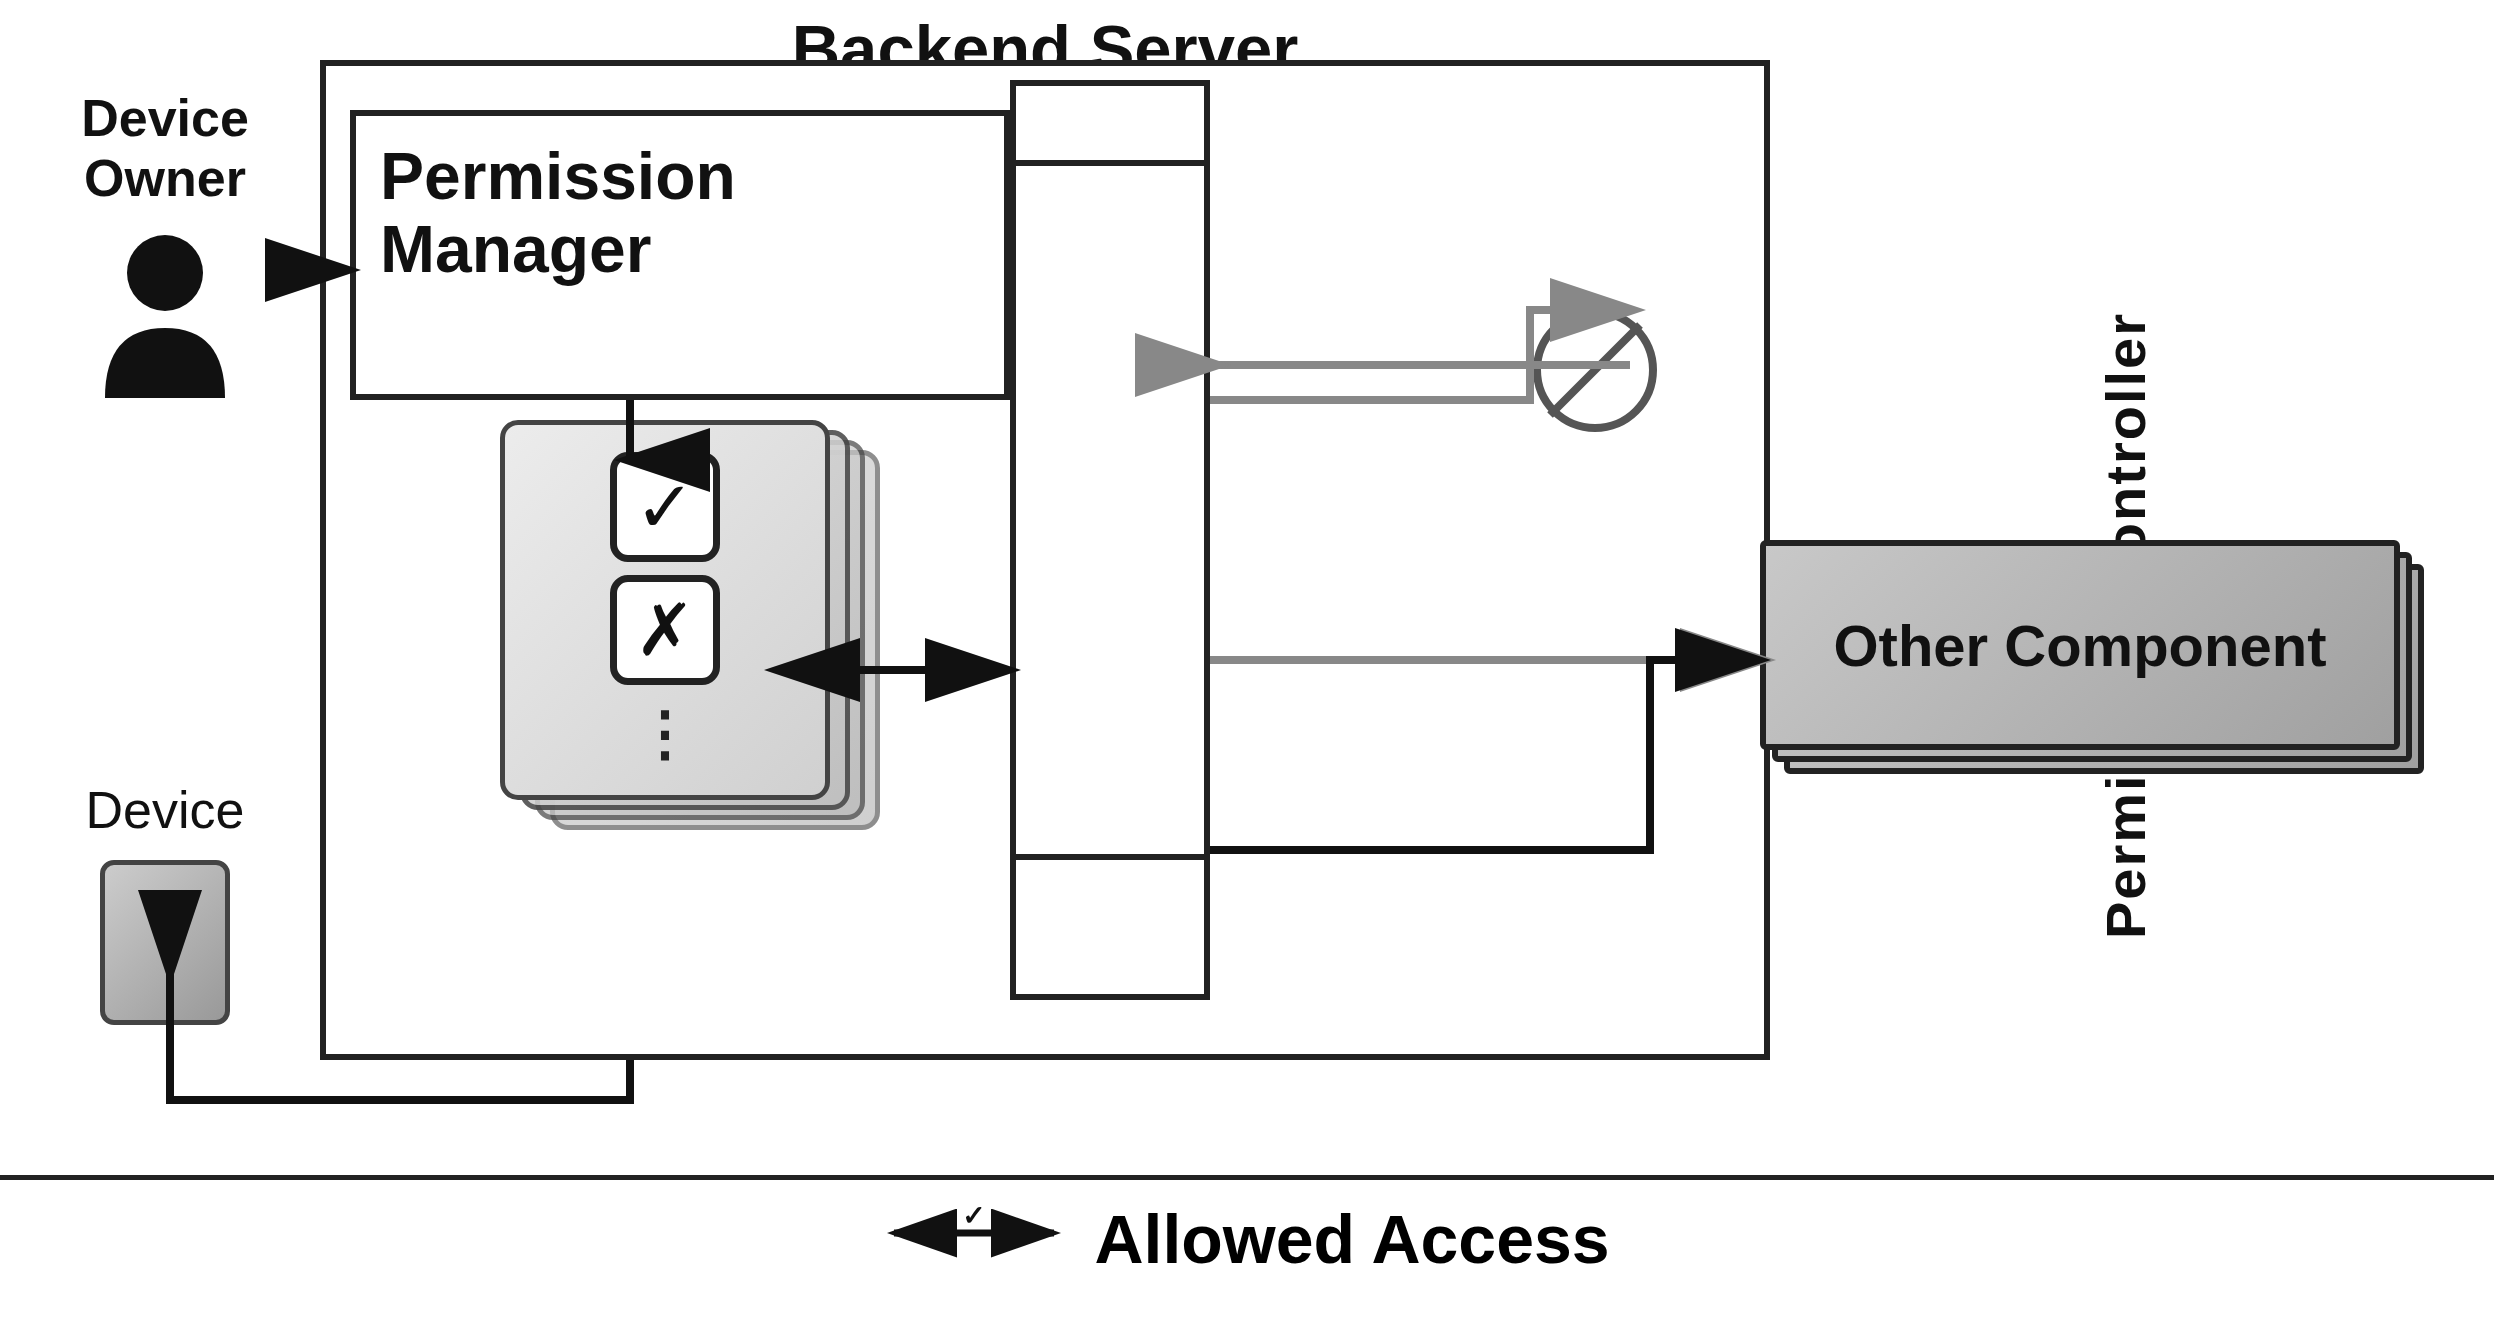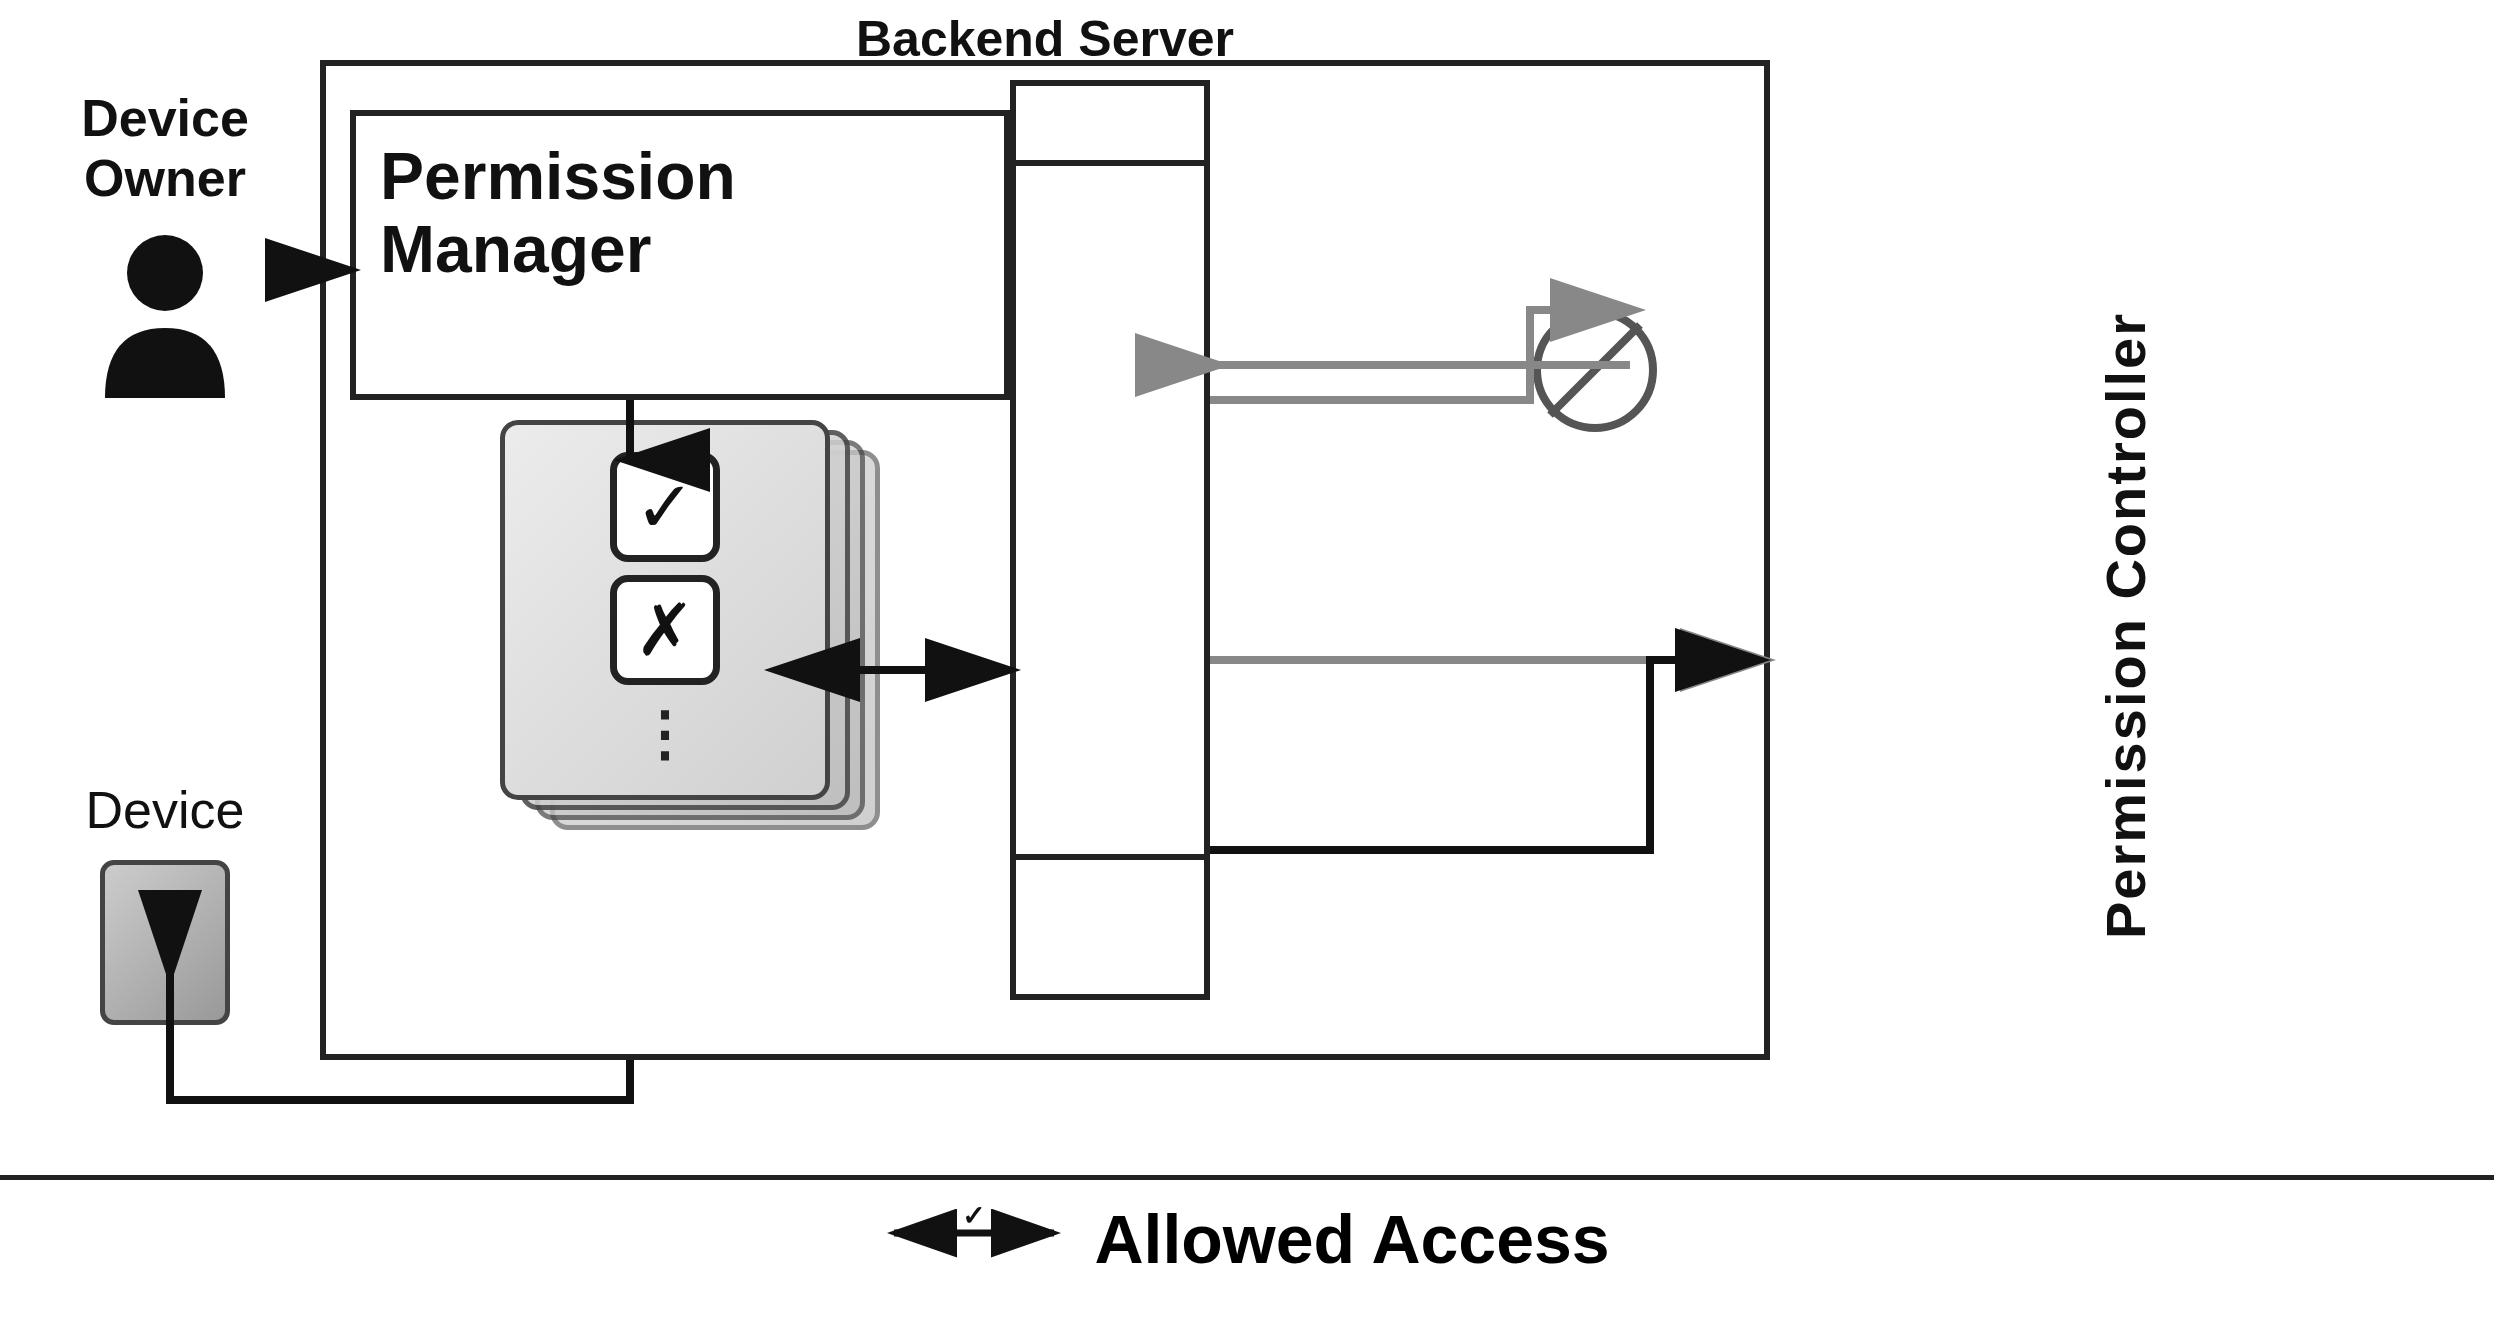--- a/index.html
+++ b/index.html
@@ -30,21 +30,21 @@
       border-radius: 0;
       background: #fff;
     }
 
     .backend-server-label {
       position: absolute;
       top: 10px;
       left: 320px;
       width: 1450px;
       text-align: center;
-      font-size: 50px;
+      font-size: 67px;
       font-weight: bold;
       color: #111;
     }
 
     
     .permission-manager-box {
       position: absolute;
       top: 110px;
       left: 350px;
       width: 660px;
@@ -411,20 +411,29 @@
       <div class="card card-back2"></div>
       <div class="card card-back1"></div>
       <div class="card card-front">
         <div class="checkmark-icon">✓</div>
         <div class="cross-icon">✗</div>
         <div class="dots">⋮</div>
       </div>
     </div>
   </div>
 
+  <div class="other-component-area">
+    <div class="other-comp-stack">
+      <div class="other-comp-card other-comp-back2"></div>
+      <div class="other-comp-card other-comp-back1"></div>
+      <div class="other-comp-card other-comp-front">
+        <span class="other-comp-label">Other Component</span>
+      </div>
+    </div>
+  </div>
 
   <div class="no-entry-sign">
     <svg viewBox="0 0 130 130" width="130" height="130">
       <circle cx="65" cy="65" r="58" fill="none" stroke="#555" stroke-width="8"></circle>
       <line x1="20" y1="110" x2="110" y2="20" stroke="#555" stroke-width="8"></line>
     </svg>
   </div>
 
   <svg class="arrows-svg" viewBox="0 0 2494 1317">
     <defs>

